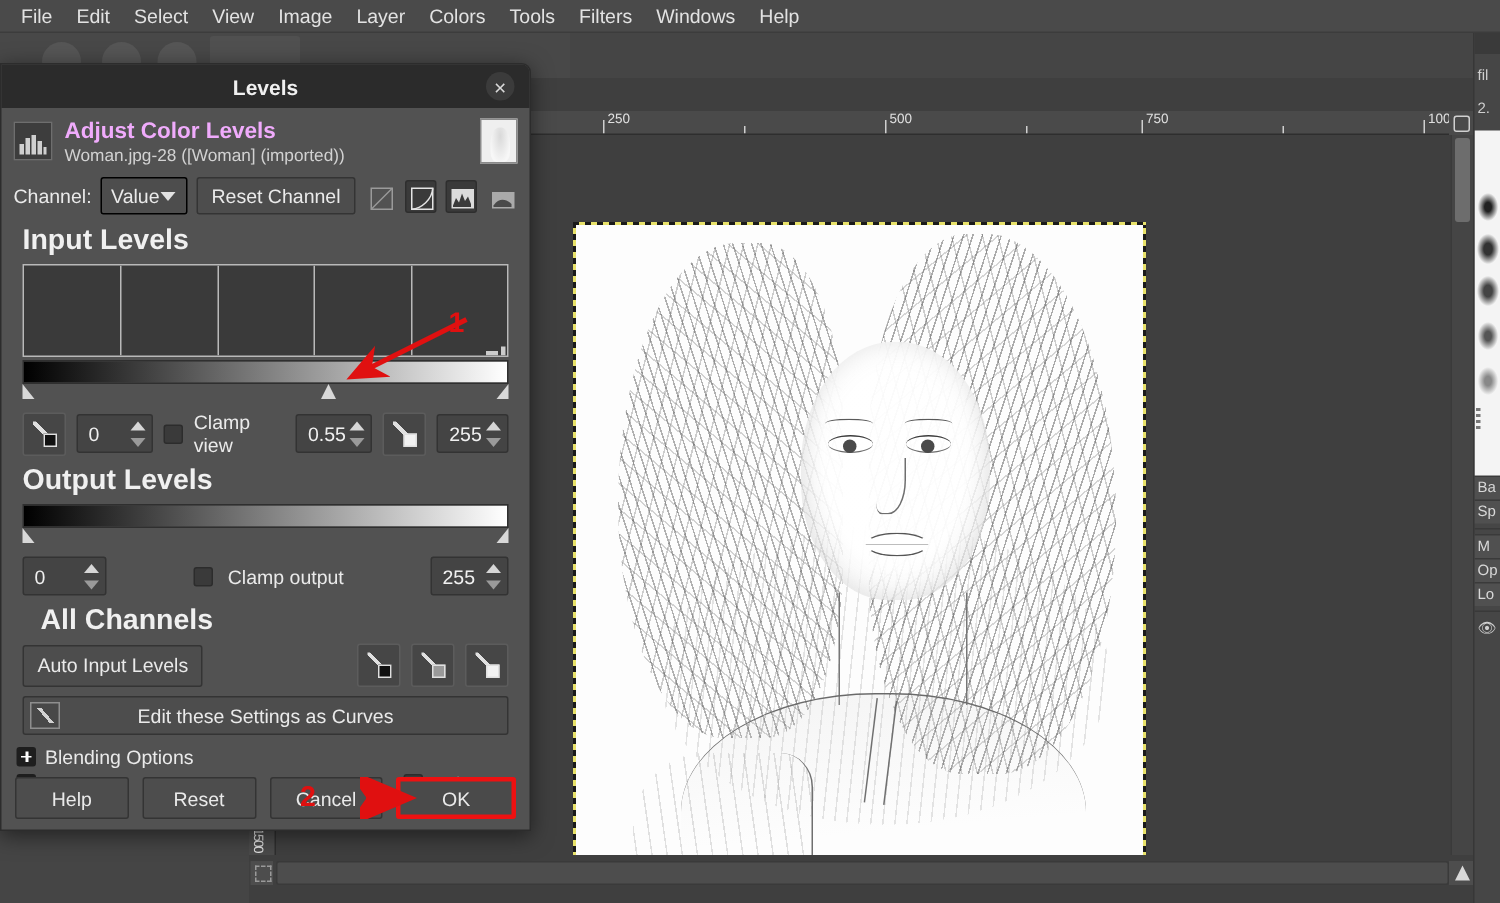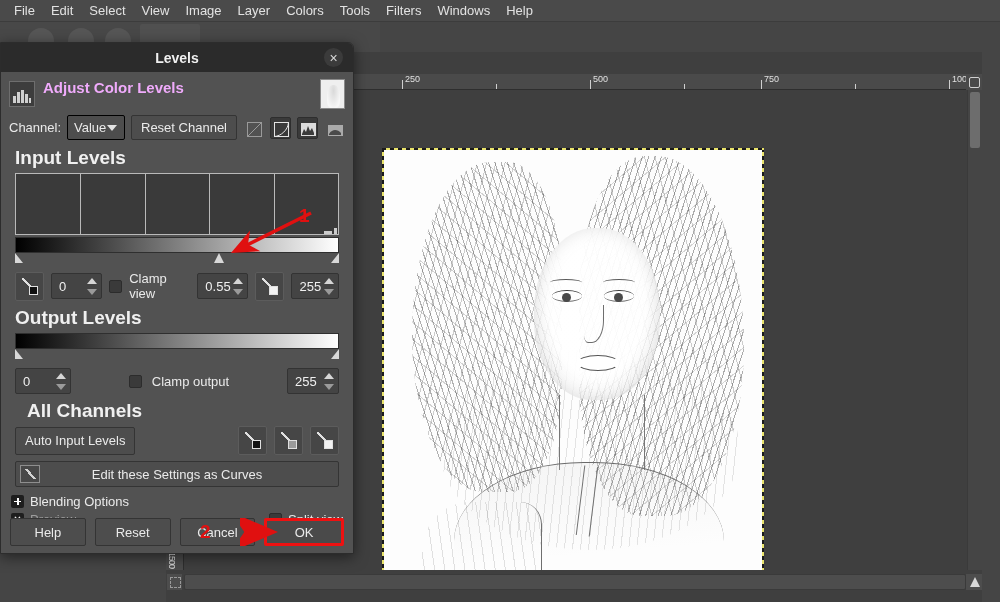--- a/index.html
+++ b/index.html
@@ -546,34 +546,56 @@
     </div>
 
     <div class="vscroll">
       <div class="thumb"></div>
     </div>
     <div class="qmask"></div>
     <div class="hscroll"></div>
     <div class="navbtn"></div>
   </div>
 
+  <div class="dock">
+    <div class="row" style="background:#3a3a3a;height:14px"></div>
+    <div class="row">fil</div>
+    <div class="row">2.</div>
+    <div class="brushbox">
+      <div class="br" style="top:40px;background:radial-gradient(#222 20%,transparent 60%)"></div>
+      <div class="br" style="top:68px;background:radial-gradient(#333 25%,transparent 65%)"></div>
+      <div class="br" style="top:96px;background:radial-gradient(#444 25%,transparent 65%)"></div>
+      <div class="br" style="top:126px;background:radial-gradient(#555 20%,transparent 60%)"></div>
+      <div class="br" style="top:156px;background:radial-gradient(#888 20%,transparent 60%)"></div>
+    </div>
+    <div class="grip" style="top:250px"></div>
+    <div class="tabrow">Ba</div>
+    <div class="tabrow">Sp</div>
+    <div class="sep"></div>
+    <div class="tabrow">M</div>
+    <div class="tabrow">Op</div>
+    <div class="tabrow">Lo</div>
+    <div class="sep"></div>
+    <div class="row">👁</div>
+  </div>
 
   <div class="dialog">
 
     <div class="titlebar">
       <div class="t">Levels</div>
       <div class="x">×</div>
     </div>
 
     <div class="dlg-body">
 
       <div class="hdr">
         <div class="lvico"></div>
         <div class="txt">
           <div class="h1">Adjust Color Levels</div>
+          <div class="h2">Woman.jpg-28 ([Woman] (imported))</div>
         </div>
         <div class="thumb"></div>
       </div>
 
 
       <div class="row">
         <div class="lbl">Channel:</div>
         <div class="combo-s">
           <span>Value</span>
           <span class="chev"></span>

